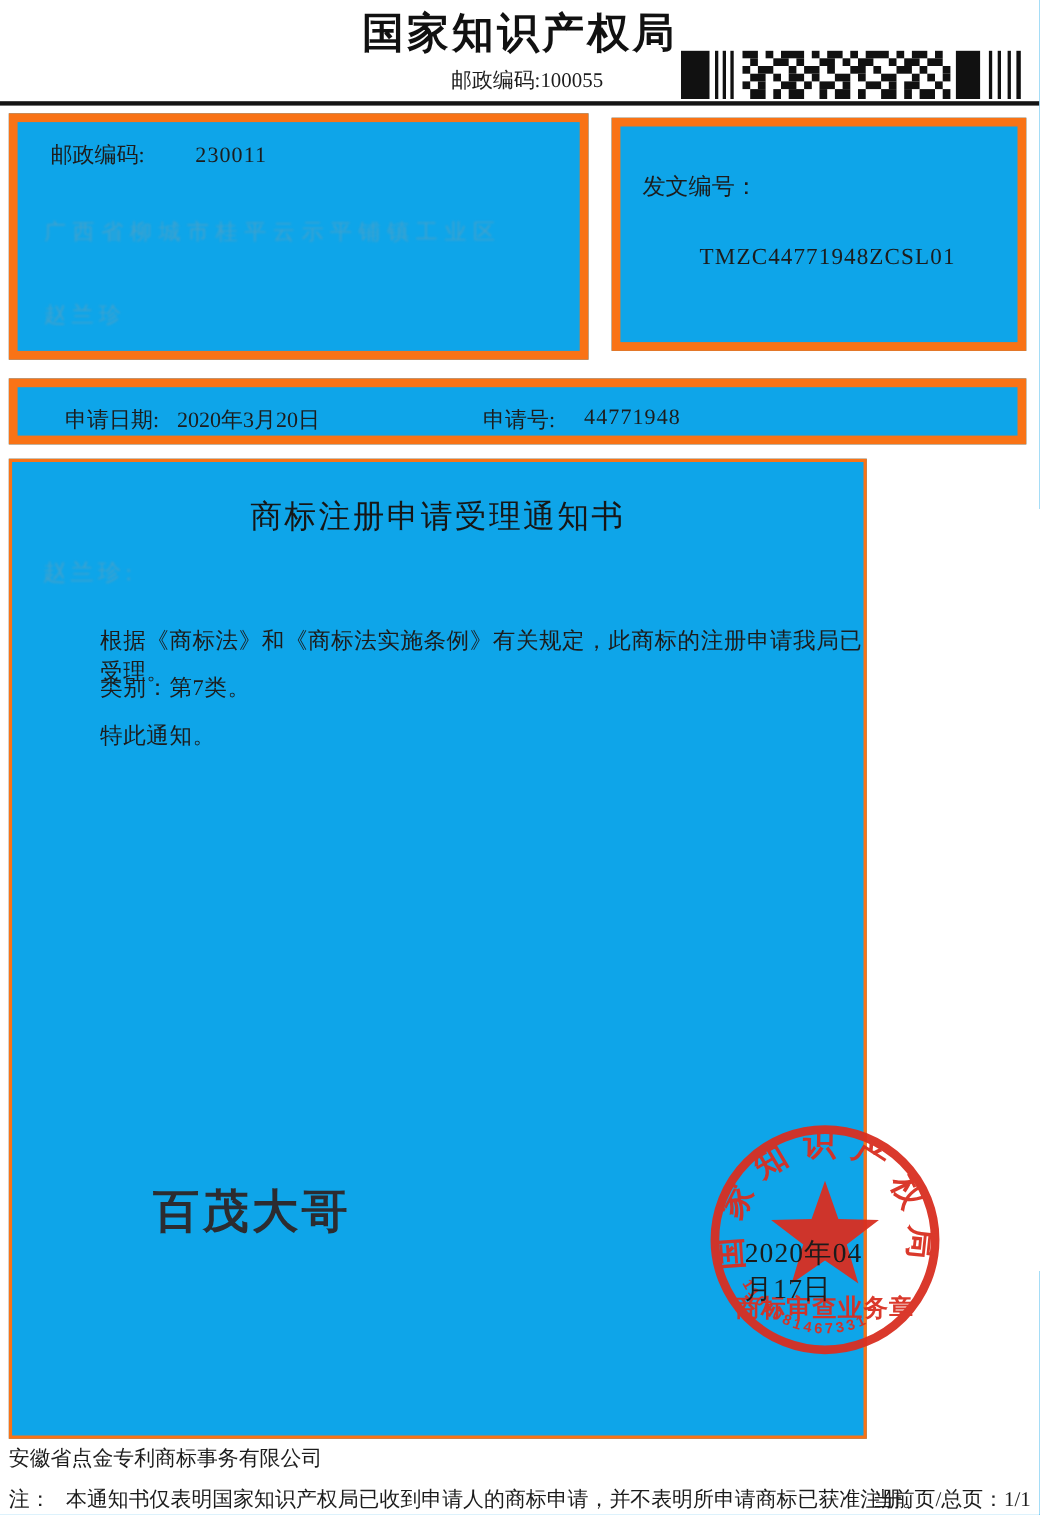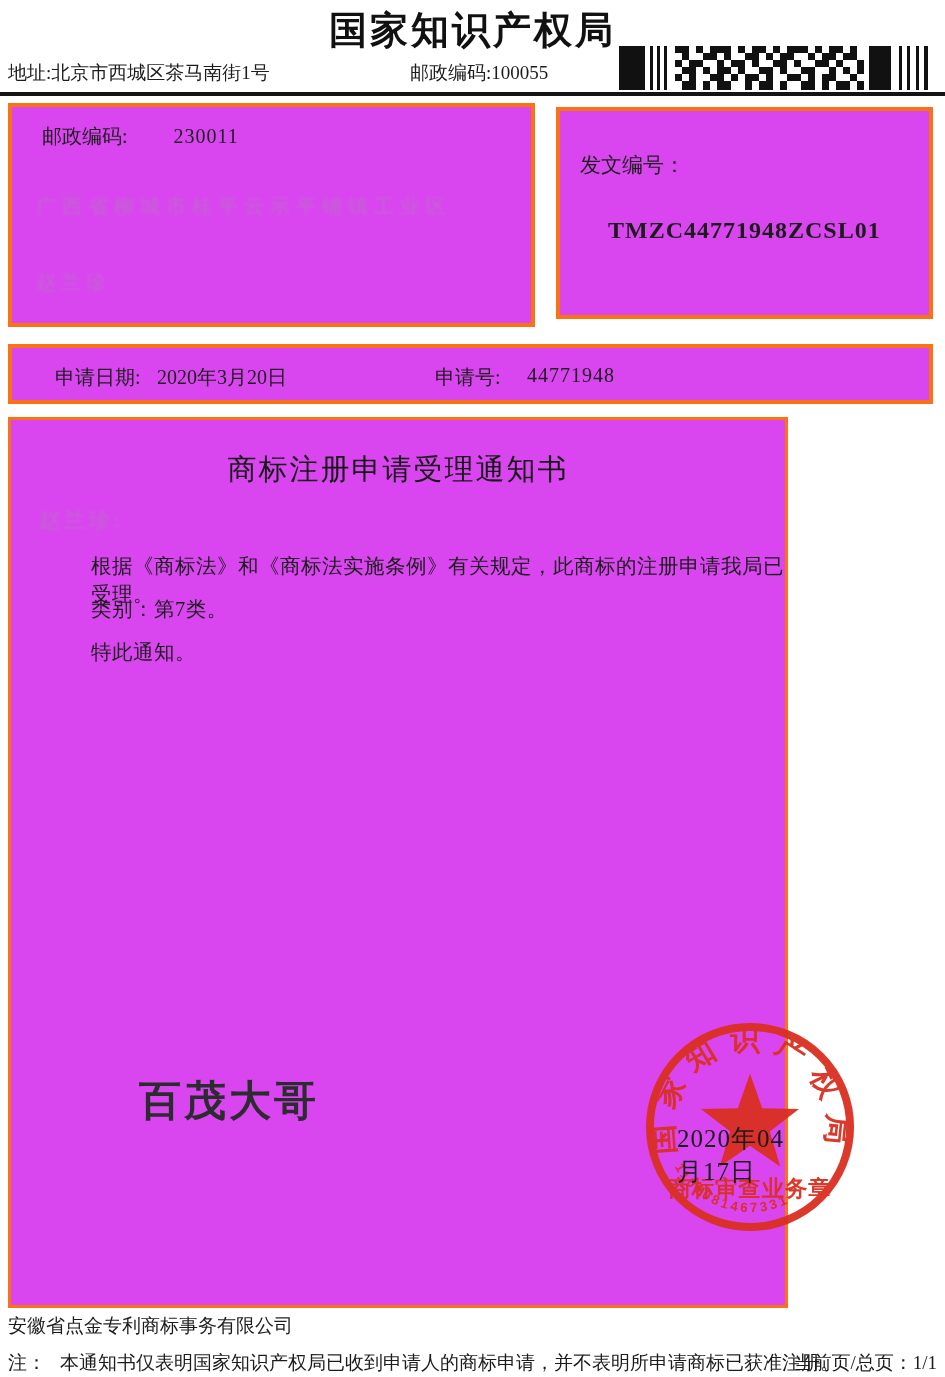--- a/index.html
+++ b/index.html
@@ -11,44 +11,44 @@
   }
   .doc-title {
     position: absolute; top: 5px; left: 0; width: 100%; text-align: center;
     font-size: 38px; font-weight: bold; letter-spacing: 3px; color: #111;
   }
   .hq-address { position: absolute; left: 8px;  top: 60px; font-size: 19px; }
   .hq-postal  { position: absolute; left: 410px; top: 60px; font-size: 19px; }
   .barcode    { position: absolute; left: 619px; top: 46px; width: 312px; height: 44px; }
   .header-rule{ position: absolute; left: 0; top: 92px; width: 945px; height: 4px; background: #141414; }
 
-  .box { position: absolute; border: 4px solid #f97316; background: #d946ef; }
+  .box { position: absolute; border: 8px solid #f97316; background: #0ea5e9; }
   .recipient-box   { left: 8px;   top: 103px; width: 527px; height: 224px; }
   .dispatch-box    { left: 556px; top: 107px; width: 377px; height: 212px; }
   .application-box { left: 8px;   top: 344px; width: 925px; height: 60px;  }
   .notice-box      { left: 8px;   top: 417px; width: 780px; height: 891px; border-width: 3px; }
 
   .rcpt-postal-row { position: absolute; left: 30px; top: 16px; font-size: 20px; }
   .rcpt-postal-value { margin-left: 46px; letter-spacing: 1px; }
   .redacted { color: #9b9b9b; opacity: .38; filter: blur(1.1px); }
   .rcpt-address { position: absolute; left: 24px; top: 86px;  font-size: 20px; letter-spacing: 6px; white-space: nowrap; }
   .rcpt-name    { position: absolute; left: 24px; top: 162px; font-size: 20px; letter-spacing: 5px; }
 
   .dsp-label { position: absolute; left: 20px; top: 40px;  font-size: 21px; }
-  .dsp-value { position: absolute; left: 48px; top: 106px; font-size: 24px; letter-spacing: 1px; font-weight: bold; }
+  .dsp-value { position: absolute; left: 72px; top: 106px; font-size: 21px; letter-spacing: 1px; }
 
   .app-cell { position: absolute; top: 16px; font-size: 20px; margin-left: 13px; }
   .app-date-label  { left: 30px; }
   .app-date-value  { left: 132px; }
   .app-no-label    { left: 410px; }
   .app-no-value    { left: 502px; letter-spacing: 1px; }
 
   .notice-title { margin-top: 30px; text-align: center; font-size: 29px; letter-spacing: 2px; color: #161616; }
   .salutation { position: absolute; left: 28px; top: 86px; font-size: 21px; letter-spacing: 4px; }
-  .para { position: absolute; left: 80px; font-size: 20.5px; letter-spacing: 0.5px; }
+  .para { position: absolute; left: 80px; font-size: 20.5px; letter-spacing: 0.5px; margin-top: 16px; }
   .para-1 { top: 132px; }
   .para-2 { top: 175px; }
   .para-3 { top: 218px; }
   .trademark {
     position: absolute; left: 128px; top: 653px; font-size: 42px; font-weight: bold;
     font-family: "Liberation Sans", "DejaVu Sans", sans-serif; letter-spacing: 3px; color: #2c2c30;
   }
   .seal { position: absolute; left: 630px; top: 598px; width: 218px; height: 218px; opacity: .95; }
   .seal-date { position: absolute; left: 666px; top: 702px; font-size: 25px; color: #1b1b1b; letter-spacing: 1px; }
 
@@ -57,21 +57,20 @@
   .footer-note-text { margin-left: 14px; }
   .footer-page { position: absolute; right: 8px; top: 1350px; font-size: 19px; }
 </style>
 </head>
 <body>
 
 <div class="page">
 
   <div class="doc-title">国家知识产权局</div>
 
-  <div class="hq-address">地址:北京市西城区茶马南街1号</div>
   <div class="hq-postal">邮政编码:100055</div>
 
   <svg class="barcode" viewBox="0 0 312 44" xmlns="http://www.w3.org/2000/svg" preserveAspectRatio="none">
     <g fill="#111">
       <rect x="0" y="0" width="26" height="44"></rect>
       <rect x="31" y="0" width="3" height="44"></rect>
         <rect x="38" y="0" width="3" height="44"></rect>
         <rect x="45" y="0" width="3" height="44"></rect>
       <rect x="56" y="0" width="14" height="7"></rect>
         <rect x="77" y="0" width="7" height="7"></rect>

